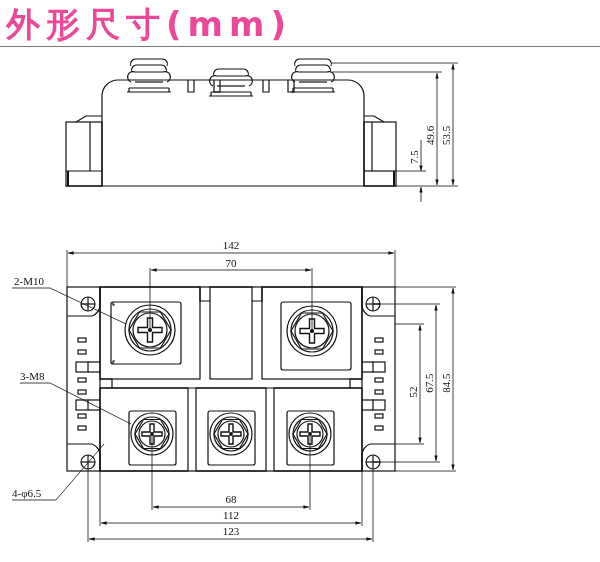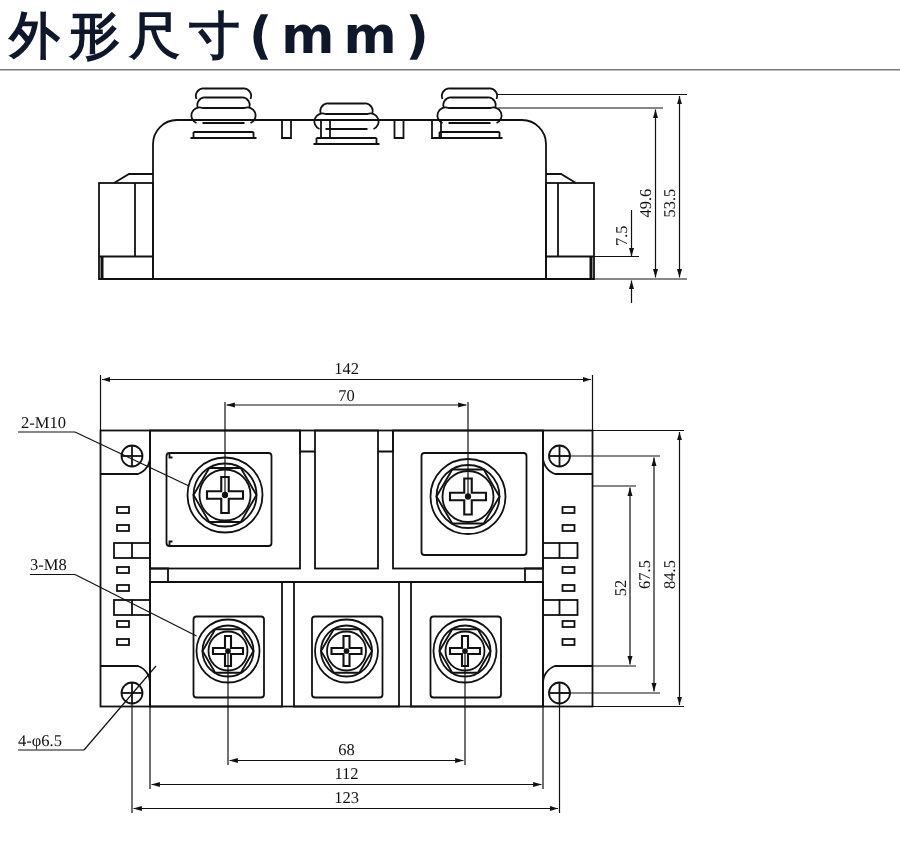--- a/index.html
+++ b/index.html
@@ -1,20 +1,20 @@
 <!DOCTYPE html>
 <html><head>
 <meta charset="utf-8">
 <style>
   html, body { margin: 0; padding: 0; background: #ffffff; }
   body { width: 600px; height: 562px; position: relative; overflow: hidden; font-family: "Liberation Sans", sans-serif; }
   .title {
     position: absolute; left: 6px; top: 2px;
     font-family: "DejaVu Sans", sans-serif; font-weight: bold; font-size: 34px;
-    color: #0f172a; letter-spacing: 6px; line-height: 44px; white-space: nowrap;
+    color: #ec4899; letter-spacing: 6px; line-height: 44px; white-space: nowrap;
   }
   .title-rule { position: absolute; left: 0; top: 46px; width: 600px; height: 1px; background: #7a7a7a; }
   svg { position: absolute; left: 0; top: 0; }
   .dim-text { font-family: "Liberation Serif", serif; font-size: 11px; fill: #111; }
   .lbl-text { font-family: "Liberation Serif", serif; font-size: 11px; fill: #111; }
 </style>
 </head>
 <body>
 
 <div class="title">外形尺寸(mm)</div>

